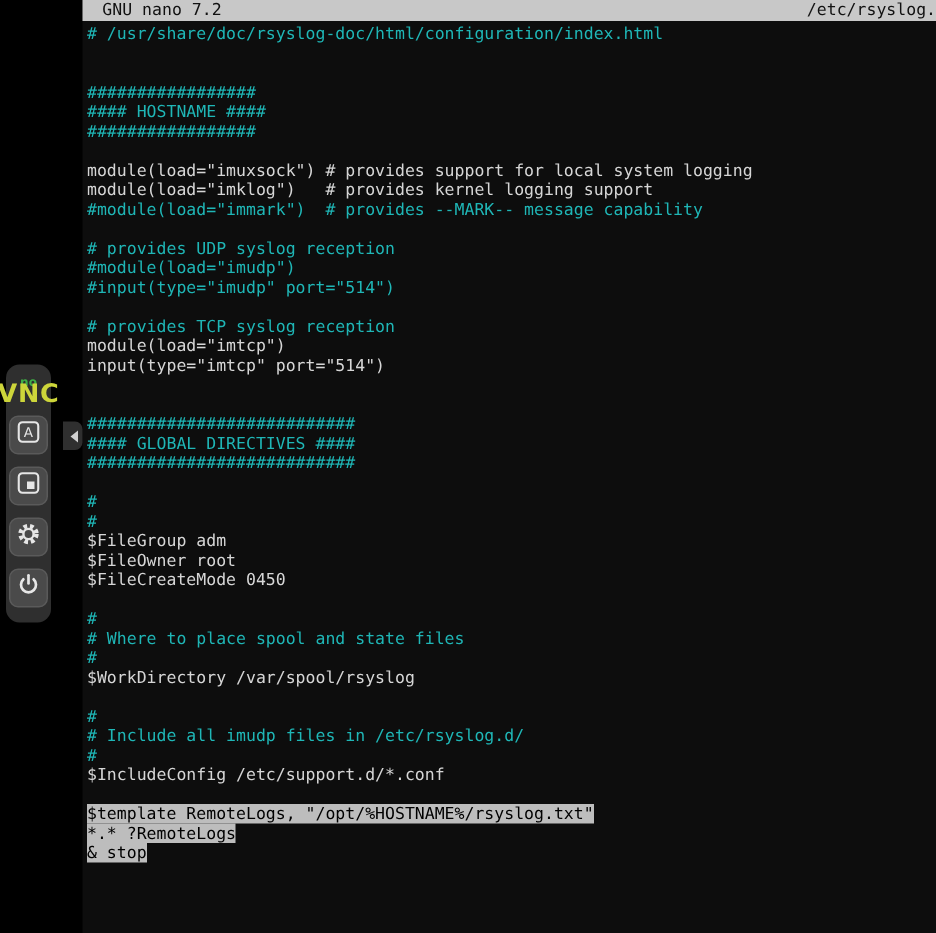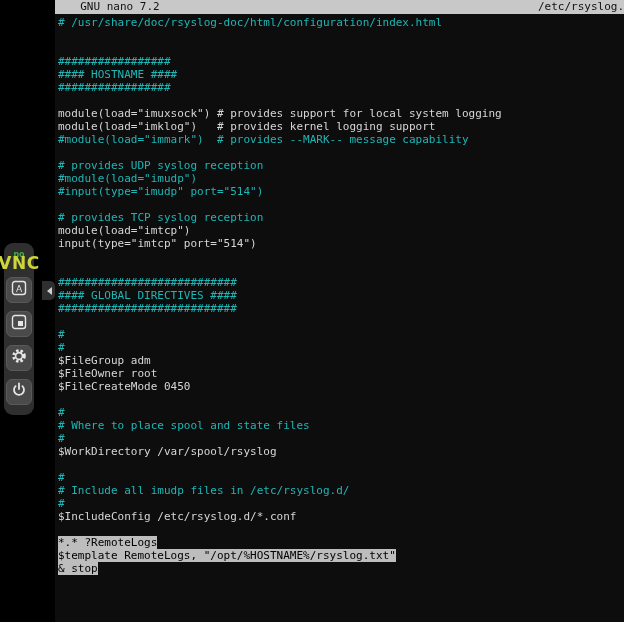--- a/index.html
+++ b/index.html
@@ -16,21 +16,20 @@
     position:absolute; left:55px; top:0; width:569px; height:622px;
     background:var(--termbg,#0d0d0d);
     font-size:11px; line-height:13px;
   }
   #titlebar {
     height:14px;
     background:var(--titlebg,#c8c8c8);
     color:#111;
     display:flex; justify-content:space-between;
     white-space:pre;
-    padding-left:12px;
     font-size:11px; line-height:14px;
   }
   #content { padding:2px 0 0 3px; }
   .line { height:13px; white-space:pre; }
   .comment { color:var(--comment,#1fb6b6); }
   .code    { color:var(--code,#d6d6d6); }
   .sel {
     background:var(--selbg,#bdbdbd);
     color:var(--selfg,#000);
     white-space:pre;
@@ -153,19 +152,19 @@
       <div class="line code">$FileCreateMode 0450</div>
       <div class="line code">&nbsp;</div>
       <div class="line comment">#</div>
       <div class="line comment"># Where to place spool and state files</div>
       <div class="line comment">#</div>
       <div class="line code">$WorkDirectory /var/spool/rsyslog</div>
       <div class="line code">&nbsp;</div>
       <div class="line comment">#</div>
       <div class="line comment"># Include all imudp files in /etc/rsyslog.d/</div>
       <div class="line comment">#</div>
-      <div class="line code">$IncludeConfig /etc/rsyslog.d/*.conf</div>
+      <div class="line code">$IncludeConfig /etc/support.d/*.conf</div>
       <div class="line code">&nbsp;</div>
+      <div class="line"><span class="sel">$template RemoteLogs, "/opt/%HOSTNAME%/rsyslog.txt"</span></div>
       <div class="line"><span class="sel">*.* ?RemoteLogs</span></div>
-      <div class="line"><span class="sel">$template RemoteLogs, "/opt/%HOSTNAME%/rsyslog.txt"</span></div>
       <div class="line"><span class="sel">&amp; stop</span></div>
     </div>
 </div>
 
 </body></html>

